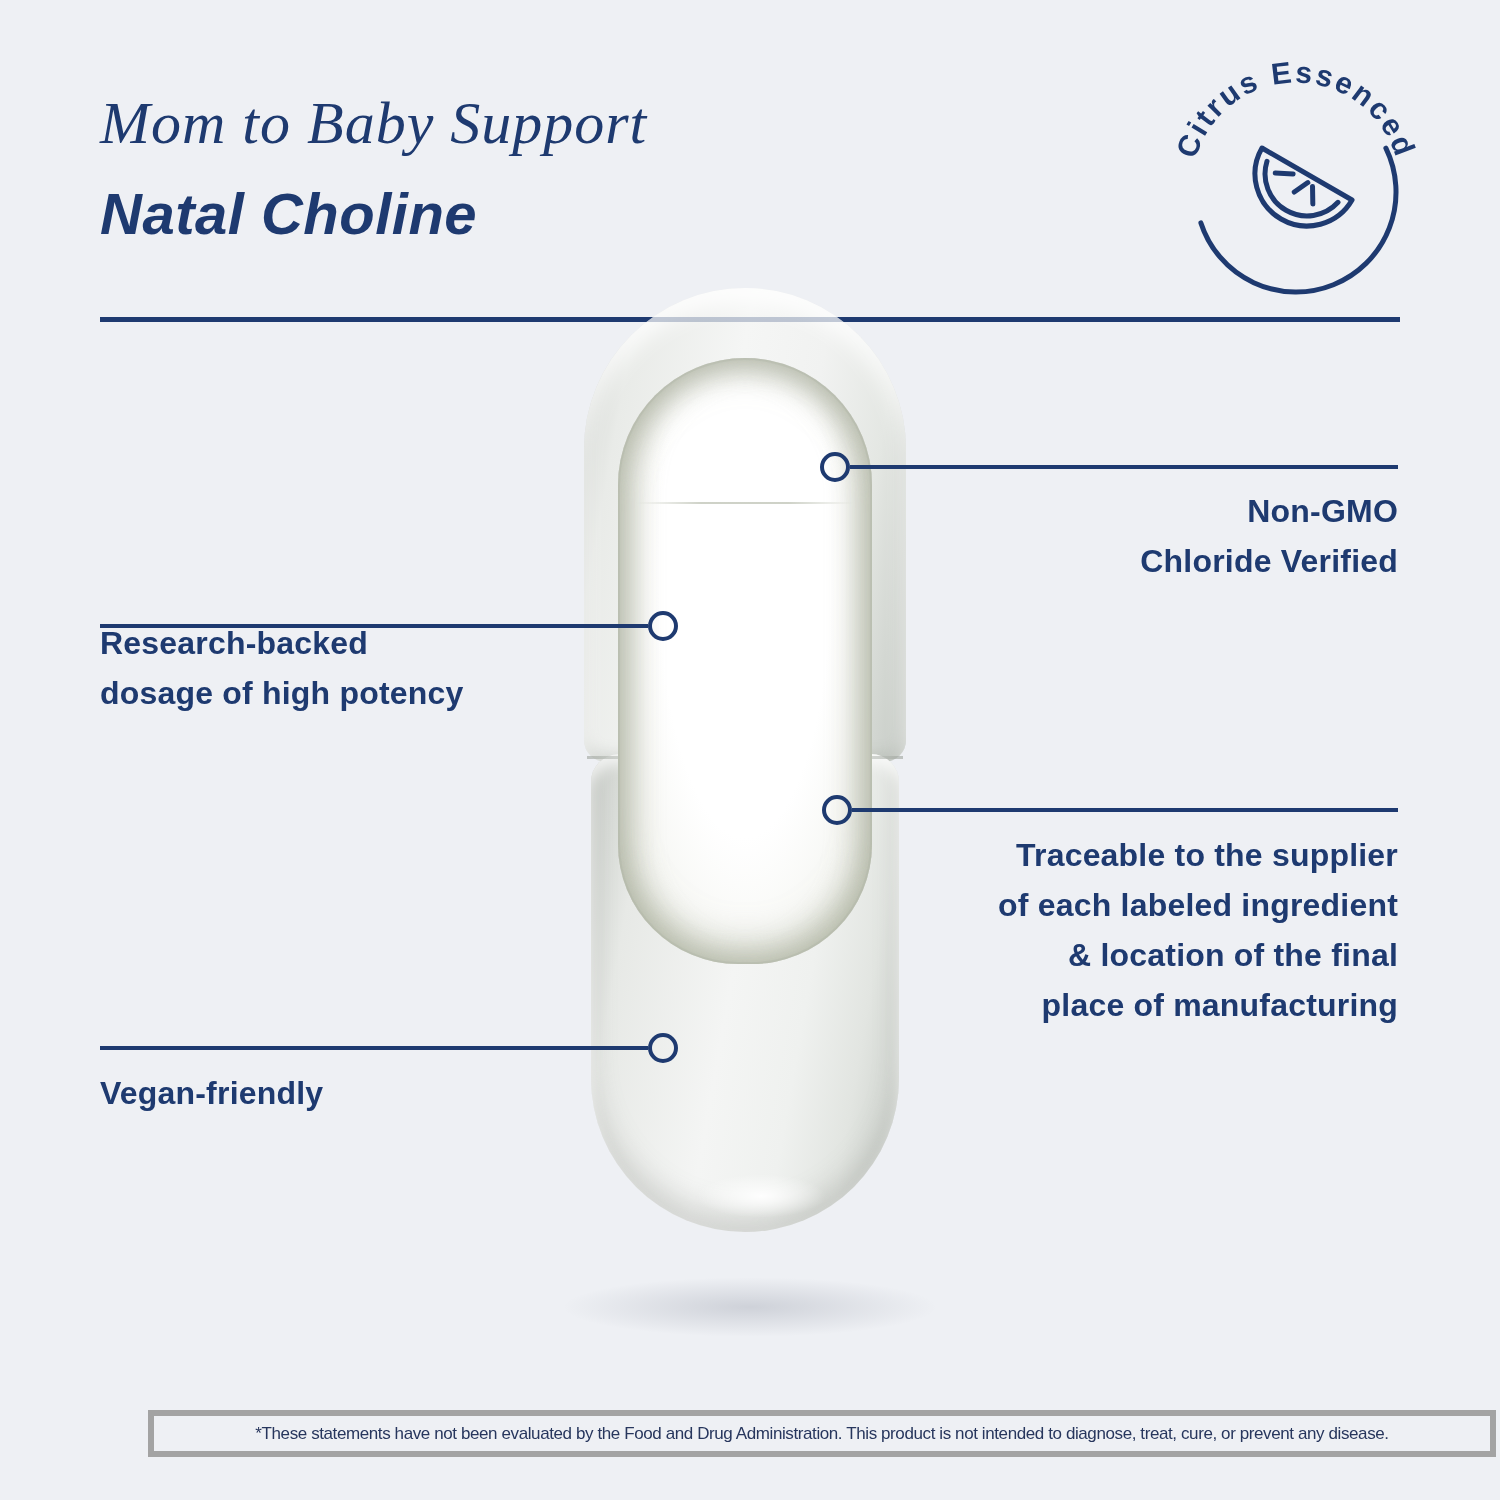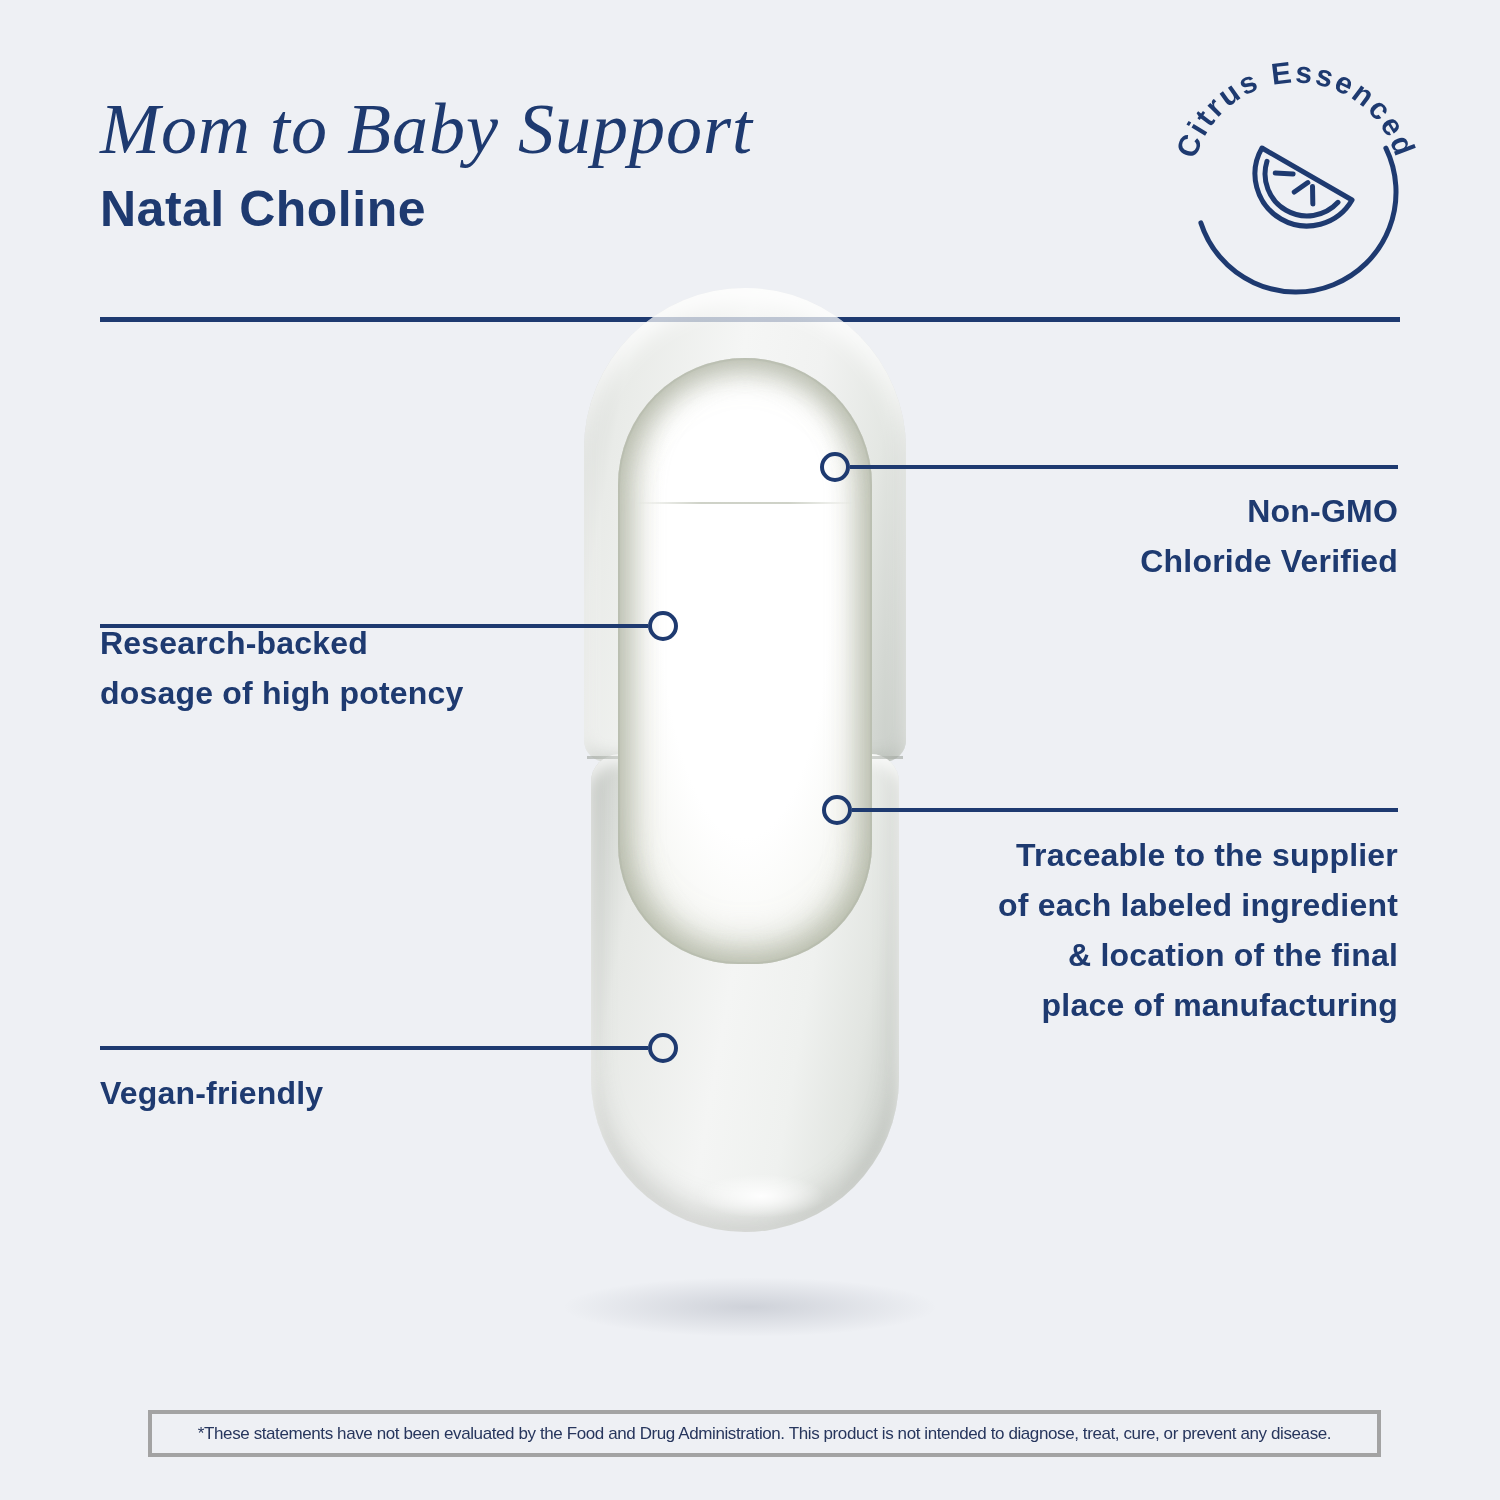--- a/index.html
+++ b/index.html
@@ -6,25 +6,25 @@
   .canvas{
     position:relative;width:1500px;height:1500px;overflow:hidden;
     background:#eef0f4;
     font-family:"Liberation Sans",sans-serif;
     color:#1e3a70;
   }
   
   .eyebrow{
     position:absolute;left:100px;top:92px;
     font-family:"Liberation Serif",serif;font-style:italic;
-    font-size:72px;line-height:1.05;letter-spacing:1px;white-space:nowrap;
+    font-size:60px;line-height:1.05;letter-spacing:1px;white-space:nowrap;
   }
   .title{
     position:absolute;left:100px;top:180px;
-    font-size:50px;font-weight:700;letter-spacing:.5px;white-space:nowrap;
+    font-size:58px;font-weight:700;letter-spacing:.5px;white-space:nowrap;font-style:italic;
   }
   .divider{
     position:absolute;left:100px;top:317px;width:1300px;height:5px;
     background:#1e3a70;z-index:1;
   }
   
   .badge{position:absolute;left:1166px;top:62px;width:260px;height:260px;z-index:2;}
   
   .capsule{position:absolute;left:584px;top:288px;width:322px;height:944px;z-index:2;}
   .cap-top{
@@ -77,22 +77,22 @@
     background:transparent;z-index:3;
   }
   .ctext{
     position:absolute;font-size:32px;font-weight:700;line-height:50px;z-index:3;
     letter-spacing:.2px;
   }
   .ctext.right{text-align:right;}
   .ctext sup{font-size:58%;line-height:0;vertical-align:super;letter-spacing:0;}
   
   .disclaimer{
-    position:absolute;left:148px;top:1410px;width:1233px;height:47px;
-    border:4px solid #a3a3a3;box-sizing:border-box;z-index:2;
+    position:absolute;left:148px;top:1410px;width:1348px;height:47px;
+    border:6px solid #a3a3a3;box-sizing:border-box;z-index:2;
     display:flex;align-items:center;justify-content:center;
   }
   .disclaimer span{font-size:17px;letter-spacing:-0.4px;white-space:nowrap;color:#27365d;}
 </style>
 </head>
 <body>
 
 <div class="canvas">
 
   <div class="eyebrow">Mom to Baby Support</div>

